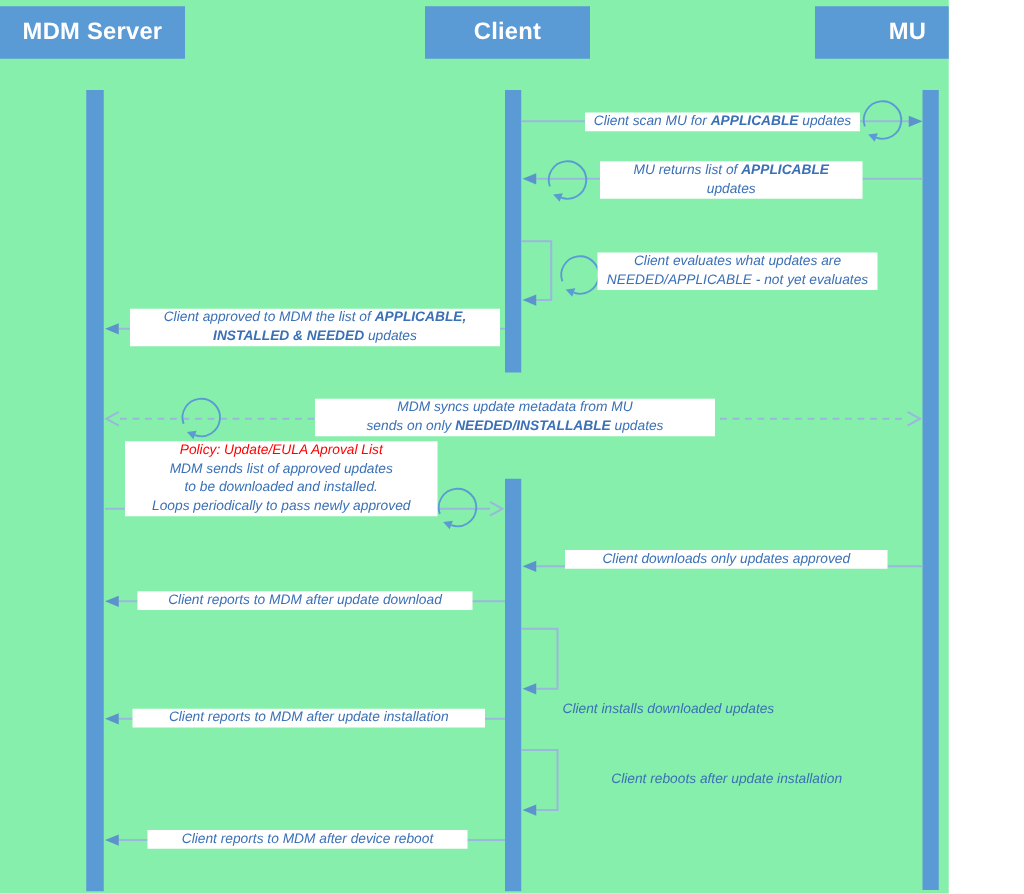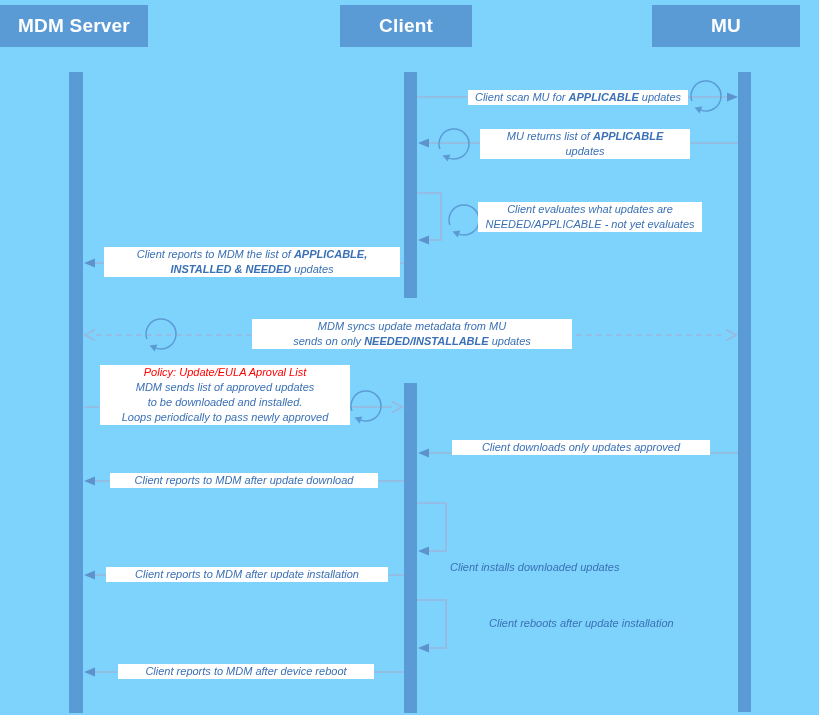--- a/index.html
+++ b/index.html
@@ -1,17 +1,17 @@
 <!DOCTYPE html>
 <html><head>
 <meta charset="utf-8">
 <style>
   html,body{margin:0;padding:0;background:#ffffff;}
   body{font-family:"Liberation Sans",sans-serif;}
-  #canvas{position:relative;width:819px;height:715px;background:#7dd3fc;overflow:hidden;}
+  #canvas{position:relative;width:735px;height:715px;background:#86efac;overflow:hidden;padding-left:24px;}
 
   .actor-box{position:absolute;top:5px;height:42px;background:#5B9BD5;
     display:flex;align-items:center;justify-content:center;
     color:#ffffff;font-weight:bold;font-size:19px;letter-spacing:.2px;}
   .lifeline{position:absolute;width:13px;background:#5B9BD5;}
 
   svg.connectors{position:absolute;left:0;top:0;z-index:2;}
   .msg-line{stroke:#9ab7dd;stroke-width:1.6;fill:none;}
   .msg-line.dashed{stroke-dasharray:5.5 4.5;}
   .bracket{stroke:#9ab7dd;stroke-width:1.6;fill:none;}
@@ -133,30 +133,30 @@
     <div><span>MU returns list of </span><span class="b">APPLICABLE</span></div>
     <div><span>updates</span></div>
   </div>
 
   <div class="msg" style="left:478px;top:202px;width:224px;">
     <div><span>Client evaluates what updates are</span></div>
     <div><span>NEEDED/APPLICABLE - not yet evaluates</span></div>
   </div>
 
   <div class="msg" style="left:104px;top:247px;width:296px;">
-    <div><span>Client reports to MDM the list of </span><span class="b">APPLICABLE,</span></div>
+    <div><span>Client approved to MDM the list of </span><span class="b">APPLICABLE,</span></div>
     <div><span class="b">INSTALLED &amp; NEEDED</span><span> updates</span></div>
   </div>
 
   <div class="msg" style="left:252px;top:319px;width:320px;">
     <div><span>MDM syncs update metadata from MU</span></div>
     <div><span>sends on only </span><span class="b">NEEDED/INSTALLABLE</span><span> updates</span></div>
   </div>
 
-  <div class="msg" style="left:100px;top:365px;width:250px;">
+  <div class="msg" style="left:100px;top:353px;width:250px;">
     <div class="red">Policy: Update/EULA Aproval List</div>
     <div><span>MDM sends list of approved updates</span></div>
     <div><span>to be downloaded and installed.</span></div>
     <div><span>Loops periodically to pass newly approved</span></div>
   </div>
 
   <div class="msg" style="left:452px;top:440px;width:258px;">
     <div><span>Client downloads only updates approved</span></div>
   </div>
 

